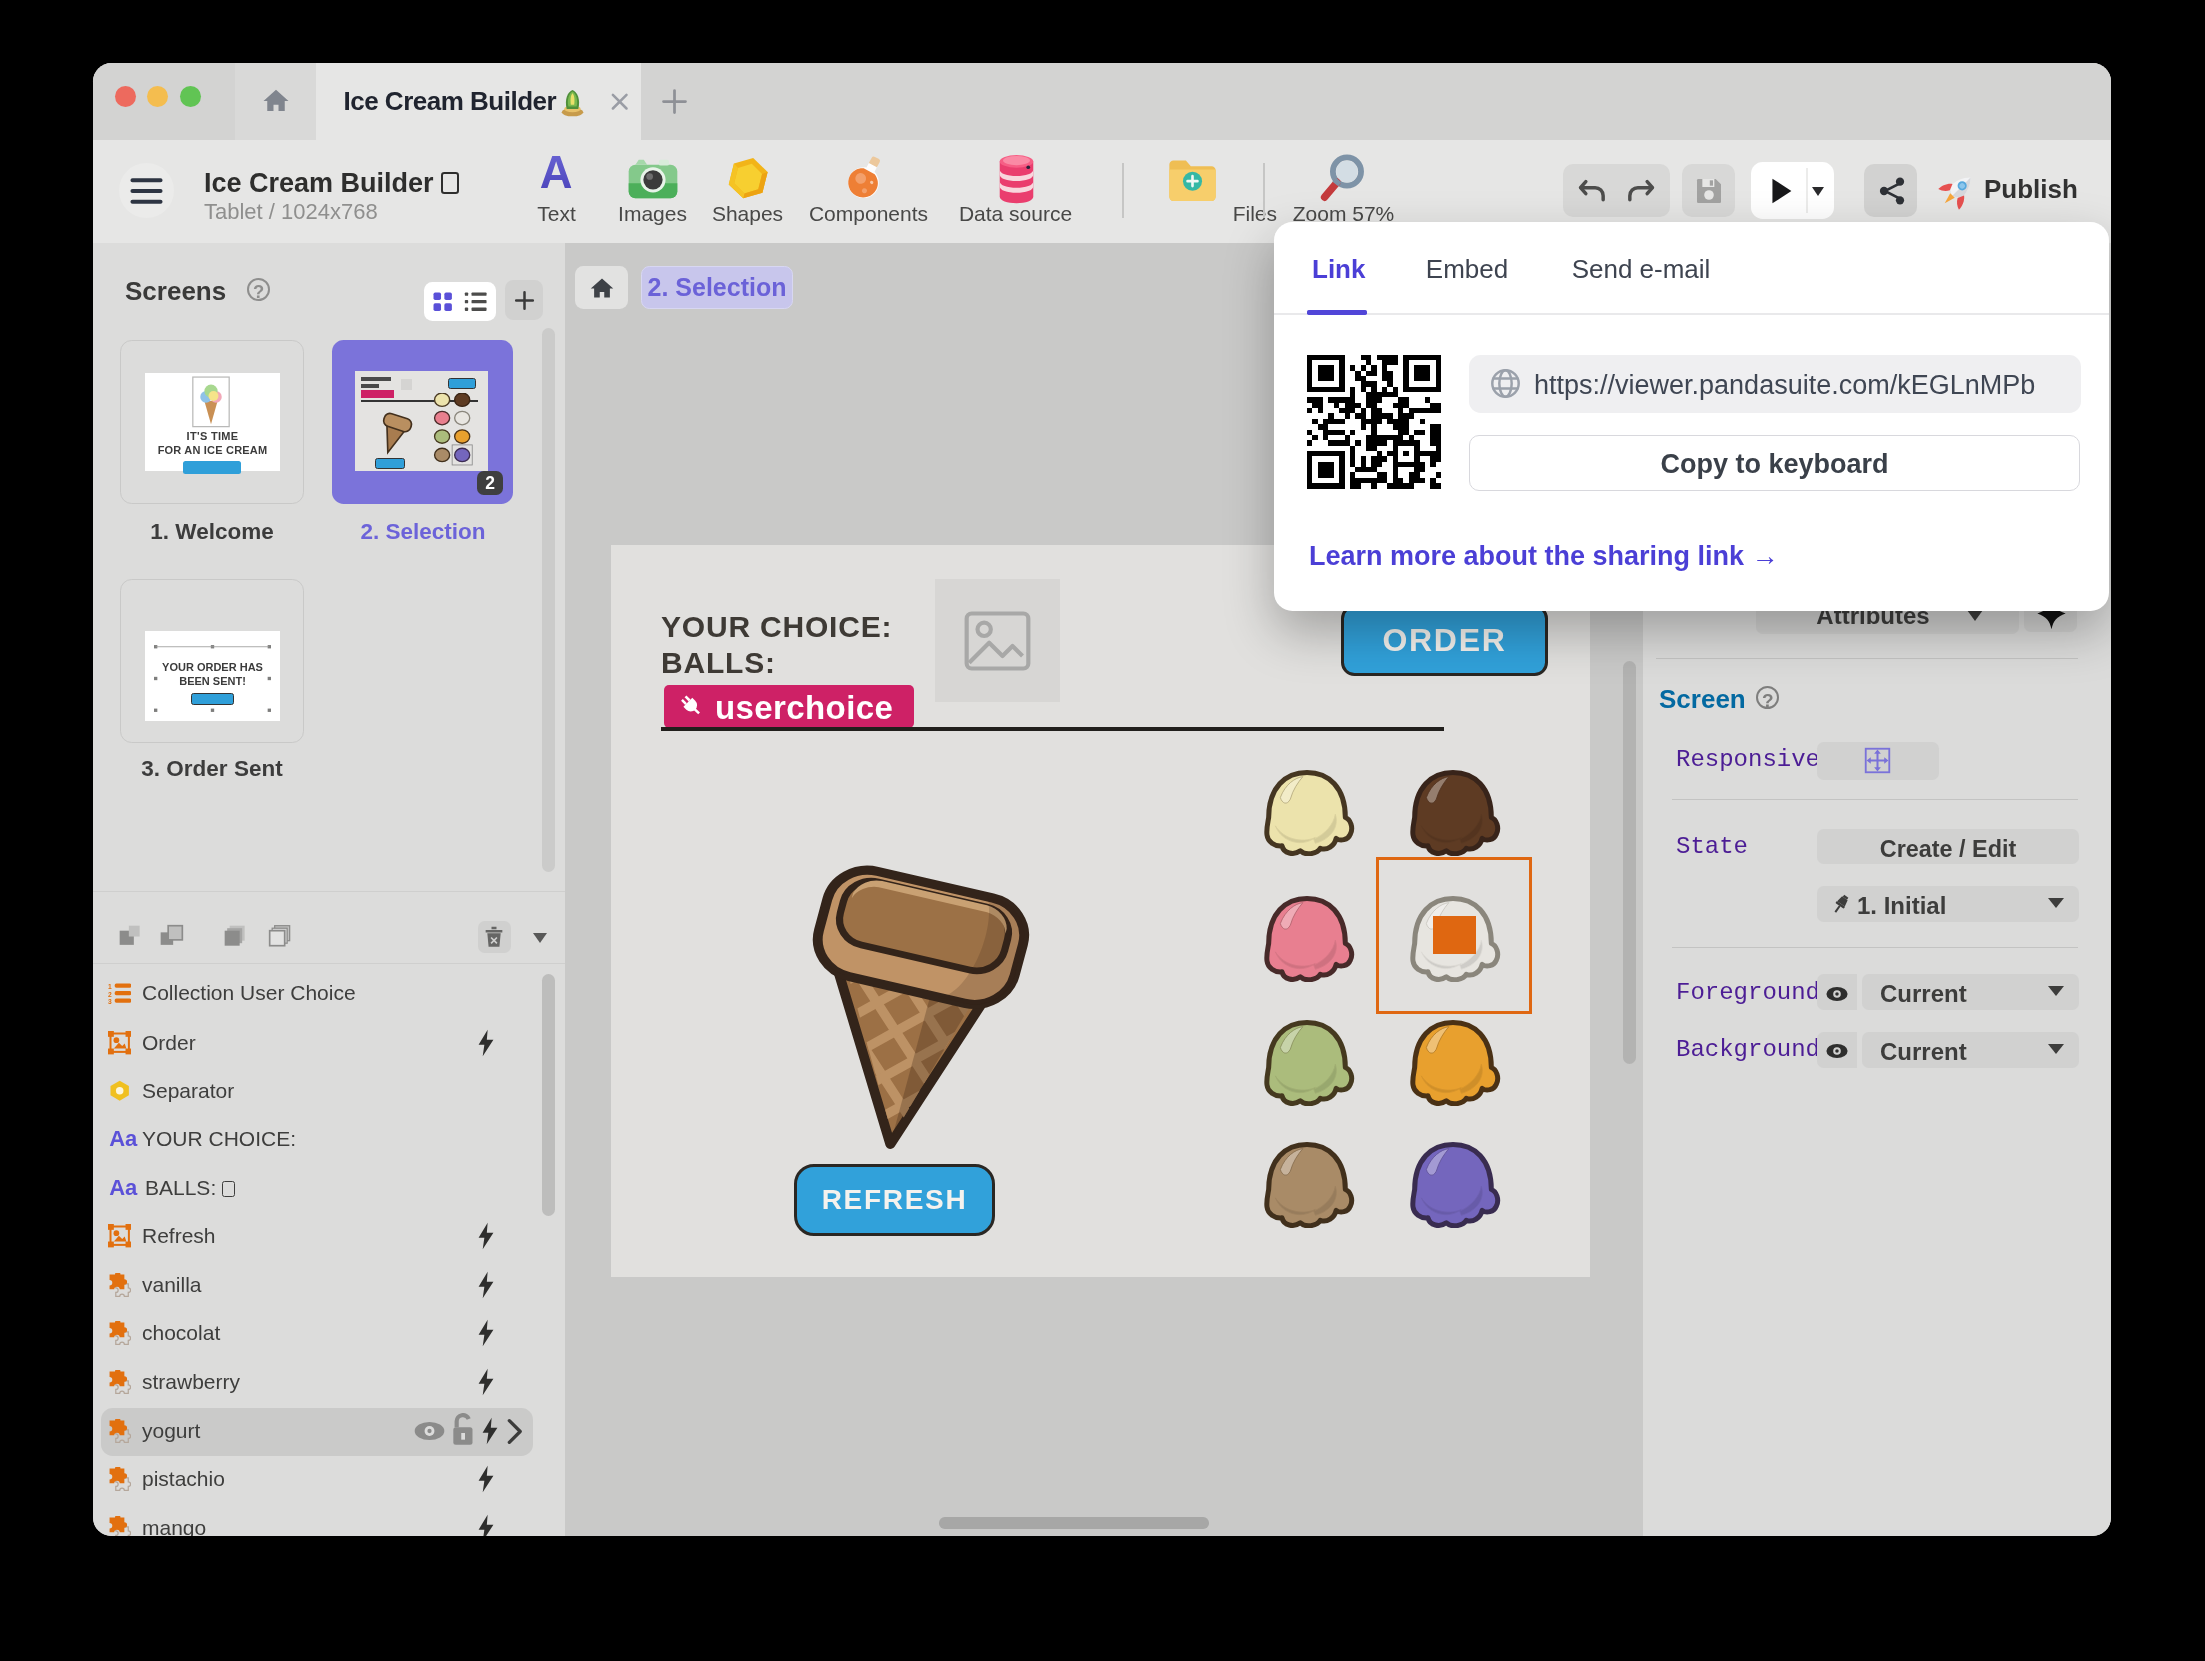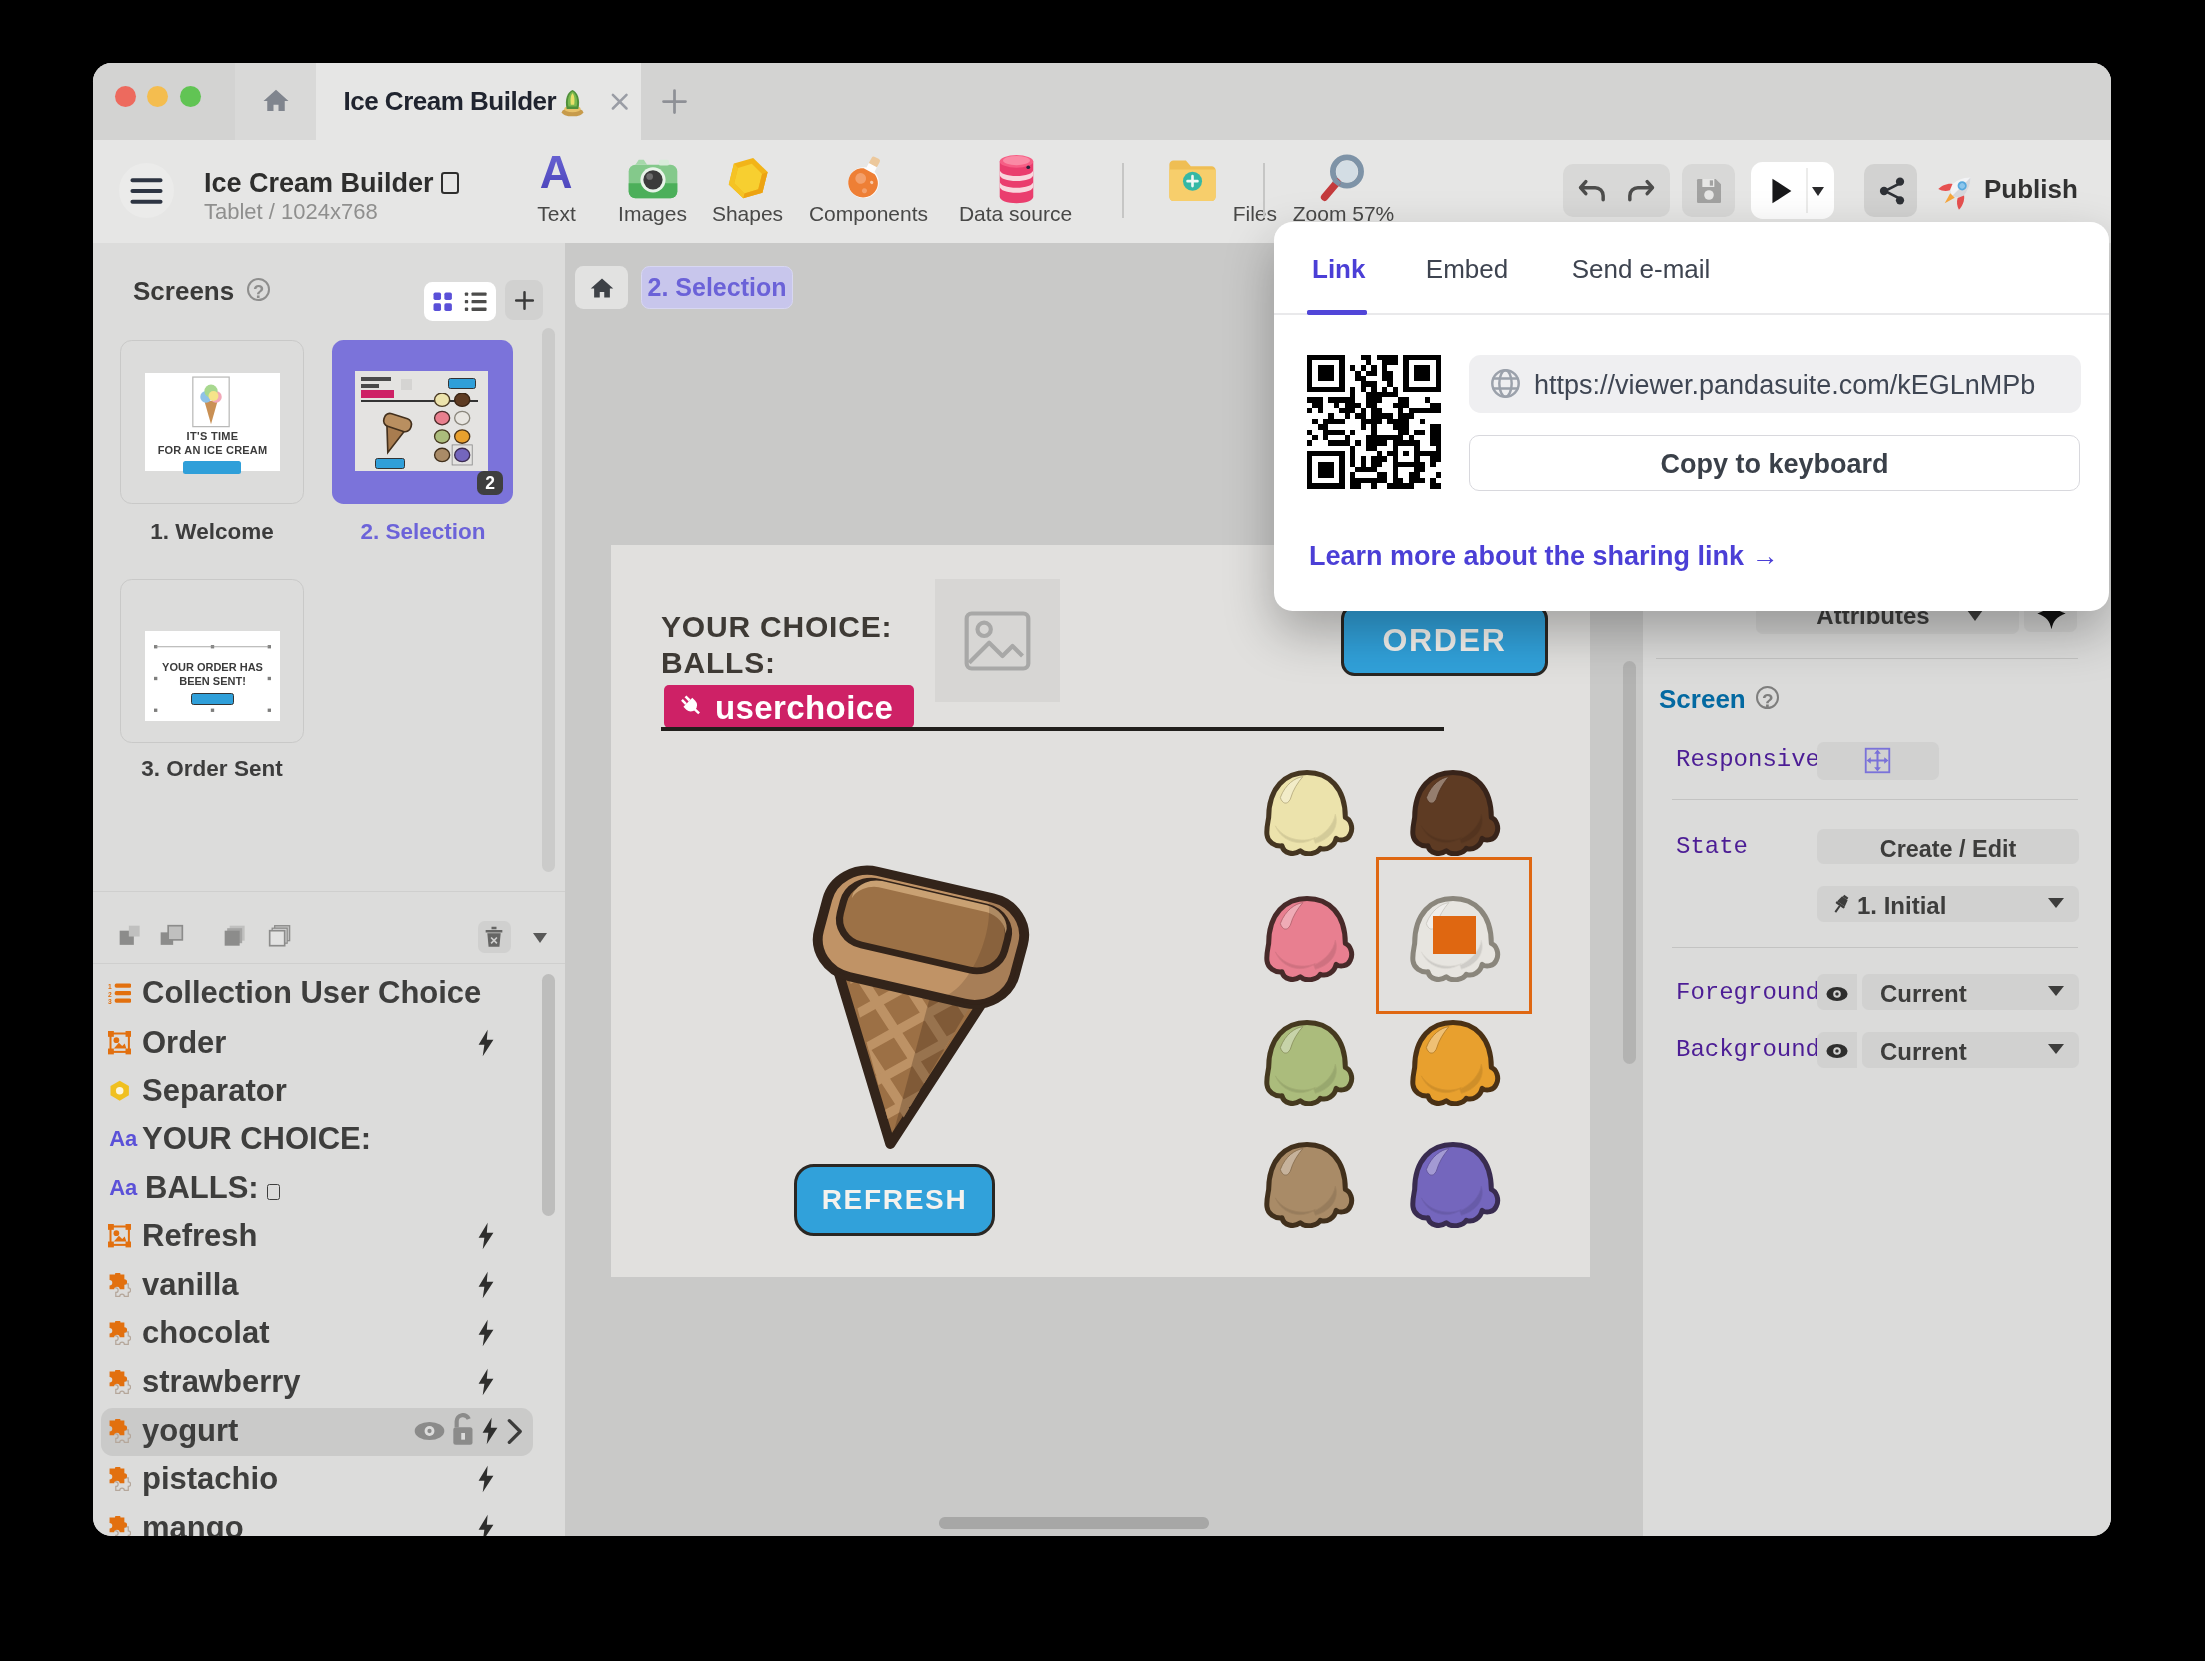--- a/index.html
+++ b/index.html
@@ -16,21 +16,21 @@
 #toolbar{position:absolute;left:0;top:77px;width:100%;height:104px;background:#e6e6e5;}
 .tlabel{position:absolute;top:139px;width:167px;margin-left:-83px;text-align:center;color:#484847;font-size:21px;}
 .vsep{position:absolute;top:100px;height:55px;width:1.7px;background:#c6c6c5;}
 
 #leftpanel{position:absolute;left:0;top:180px;width:472px;height:1293px;background:#dcdcdb;}
 .thumbcard{position:absolute;width:184px;height:164px;border:1.7px solid #c9c9c8;border-radius:11.7px;}
 .thumblabel{position:absolute;width:184px;text-align:center;font-size:22.5px;font-weight:bold;color:#3c3c3c;}
 .minishot{position:absolute;background:#fff;}
 .lrow{position:absolute;left:0;width:472px;height:48px;}
 .licon{position:absolute;left:15px;top:50%;margin-top:-11.7px;width:23.4px;height:23.4px;}
-.ltext{position:absolute;left:49px;top:50%;transform:translateY(-50%);font-size:31px;color:#3e3e3d;font-weight:bold;}
+.ltext{position:absolute;left:49px;top:50%;transform:translateY(-50%);font-size:21px;color:#3e3e3d;}
 .lbolt{position:absolute;left:382px;top:50%;transform:translateY(-50%);width:22px;height:28px;}
 
 #canvas{position:absolute;left:472px;top:180px;width:1078px;height:1293px;background:#c9c9c8;}
 #appscreen{position:absolute;left:518px;top:482px;width:979px;height:732px;background:#e1e0de;}
 .chunk{font-weight:bold;letter-spacing:0.8px;color:#3e3a35;}
 .bluebtn{position:absolute;background:#31a1da;border:3.3px solid #2a2723;color:#f4f2ee;font-weight:bold;text-align:center;letter-spacing:1.7px;}
 
 #rightpanel{position:absolute;left:1550px;top:180px;width:468px;height:1293px;background:#dbdbda;}
 .rbtn{position:absolute;background:#d1d1d0;border-radius:6.7px;}
 .rlabel{position:absolute;font-size:24px;color:#4c1d95;font-family:Liberation Mono, monospace;}
@@ -199,21 +199,21 @@
       <path d="M14 21 C9 25 7 31 7 36 C11 35 15 32 17 28 Z" fill="#e6504f"></path>
       <path d="M32 21 C37 25 39 31 39 36 C35 35 31 32 29 28 Z" fill="#e6504f"></path>
       <path d="M19.5 30 L26.5 30 L23 42 Z" fill="#f6a63c"></path>
     </g>
   </svg>
 
   <div class="vsep" style="left:1029px;"></div>
   <div class="vsep" style="left:1170px;"></div>
 
   <div id="leftpanel"></div>
-  <div class="abs" style="left:40px;top:213px;font-size:26px;font-weight:bold;color:#3a3a39;">Screens</div>
+  <div class="abs" style="left:32px;top:213px;font-size:26px;font-weight:bold;color:#3a3a39;">Screens</div>
   <div class="abs" style="left:154px;top:215px;width:23.4px;height:23.4px;border:2.1px solid #8e8e8d;border-radius:50%;color:#8e8e8d;font-size:18.4px;font-weight:bold;text-align:center;line-height:23.4px;">?</div>
 
   <div class="abs" style="left:331px;top:219px;width:72px;height:39px;background:#fff;border-radius:8.3px;"></div>
   <svg class="abs" style="left:338px;top:227px;" width="23.4" height="23.4" viewBox="0 0 28 28">
       <g fill="#5a50d8">
         <rect x="3" y="3" width="9" height="9" rx="2"></rect>
         <rect x="16" y="3" width="9" height="9" rx="2"></rect>
         <rect x="3" y="16" width="9" height="9" rx="2"></rect>
         <rect x="16" y="16" width="9" height="9" rx="2"></rect>
       </g>

